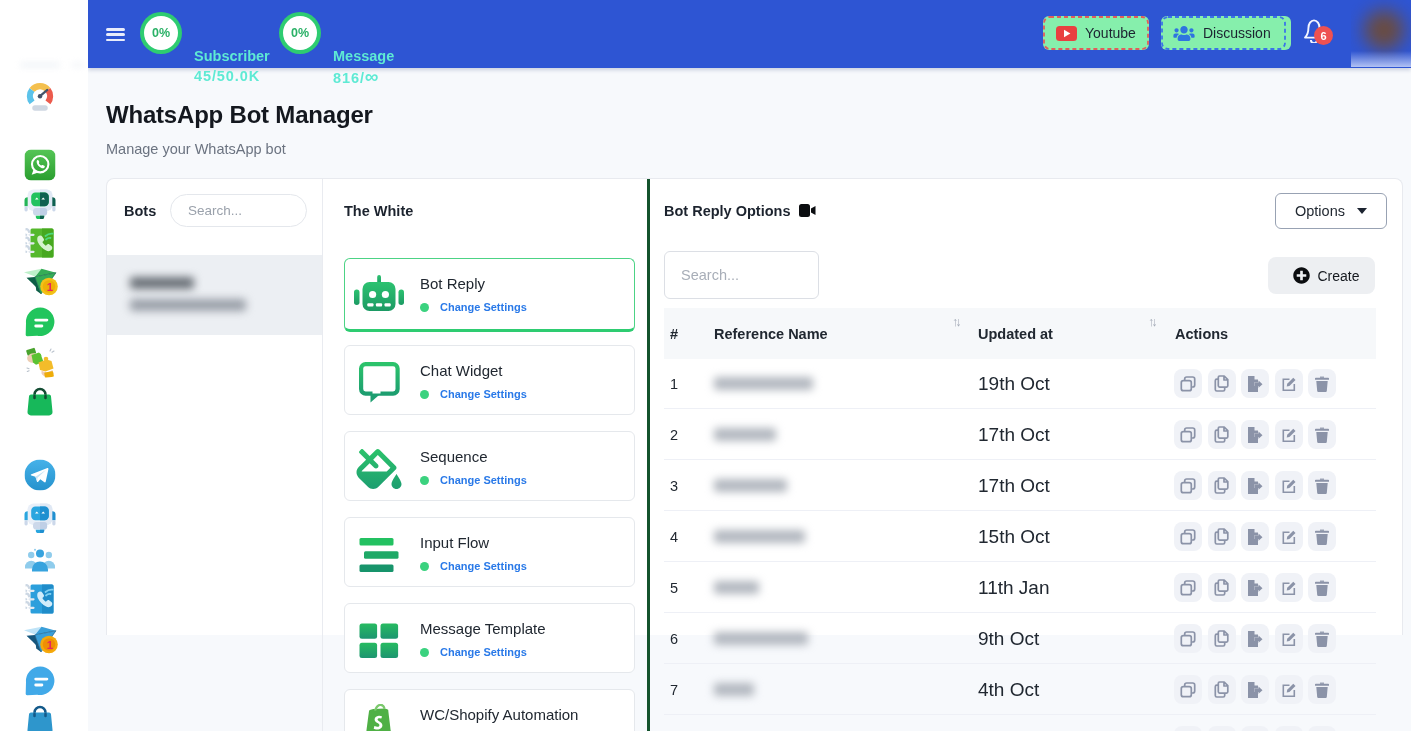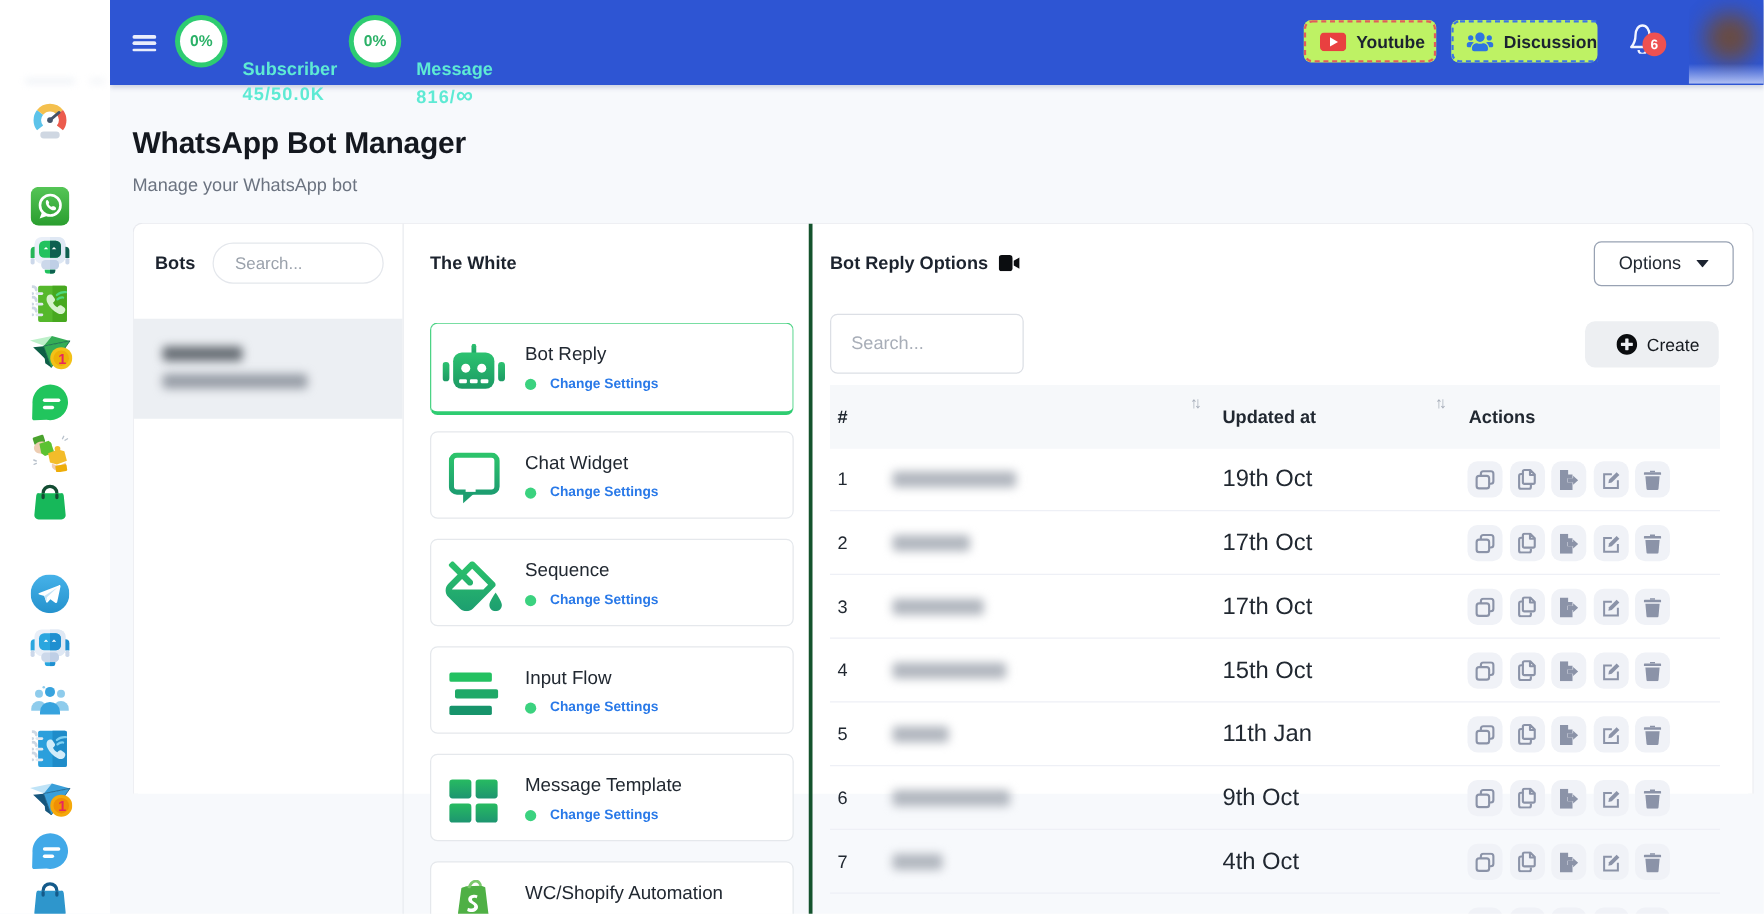--- a/index.html
+++ b/index.html
@@ -13,24 +13,24 @@
 #sstreak { position:absolute; left:20px; top:63px; width:40px; height:4px; background:#d3dce8; filter:blur(3px); border-radius:2px; opacity:0.4; }
 #sstreak2 { position:absolute; left:72px; top:63px; width:12px; height:4px; background:#dde3ec; filter:blur(3px); opacity:0.4; }
 
 
 #topbar { left:88px; top:0; width:1323px; height:68px; background:#2e55d3; z-index:4; box-shadow:0 2px 4px rgba(40,60,120,0.22); }
 .hamb { position:absolute; left:18px; top:28px; width:19px; }
 .hamb div { height:2.6px; background:#e9edfb; border-radius:2px; margin-bottom:2.8px; }
 .ring { position:absolute; width:42px; height:42px; border-radius:50%; background:#2ecc71; top:12px; }
 .ring .inner { position:absolute; left:4px; top:4px; width:34px; height:34px; border-radius:50%; background:#ffffff; display:flex; align-items:center; justify-content:center; font-size:12.5px; font-weight:bold; color:#2bb167; }
 .statlbl { position:absolute; top:15px; color:#5eead4; font-weight:bold; font-size:14.5px; line-height:19.5px; white-space:nowrap;margin-top:32px; }
-.tbtn { position:absolute; top:16px; height:34px; border-radius:6px; background:#bef264; display:flex; align-items:center; font-size:14px; font-weight:bold; color:#1c2330; }
+.tbtn { position:absolute; top:16px; height:34px; border-radius:6px; background:#86efac; display:flex; align-items:center; font-size:14px; font-weight:normal; color:#1c2330; }
 .dashrect { position:absolute; left:0; top:0; width:100%; height:100%; }
 #ytbtn { left:955px; width:106px; }
-#dcbtn { left:1073px; width:117px; }
+#dcbtn { left:1073px; width:130px; }
 
 #bellwrap { left:1215px; top:19px; }
 #bellbadge { left:1226px; top:26px; width:19px; height:19px; border-radius:50%; background:#ee5151; color:#fff; font-size:11px; font-weight:bold; display:flex; align-items:center; justify-content:center; }
 
 #avbox { left:1263px; top:0; width:60px; height:67px; overflow:hidden; }
 #avbox .av { position:absolute; left:13px; top:10px; width:40px; height:40px; border-radius:50%; background:#6f4b34; filter:blur(9px); opacity:0.92; }
 #avbox .fade { position:absolute; left:0; bottom:0; width:100%; height:16px; background:linear-gradient(to top, rgba(222,230,255,0.75), rgba(222,230,255,0)); }
 
 
 #h1 { left:106px; top:101px; font-size:24px; font-weight:bold; color:#14181f; letter-spacing:-0.2px; }
@@ -414,20 +414,21 @@
       </svg></div>
     <div class="pabs" id="optbtn">Options&nbsp;&nbsp;&nbsp;<svg width="10" height="6" viewBox="0 0 10 6">
         <path d="M0 0 L10 0 L5 6 Z" fill="#1c2330"></path>
       </svg></div>
     <div class="pabs" id="tsearch">Search...</div>
     <div class="pabs" id="crebtn"><svg width="17" height="17" viewBox="0 0 512 512" style="margin-right:7px;">
         <path fill="#0b0d10" d="M256 8C119 8 8 119 8 256s111 248 248 248 248-111 248-248S393 8 256 8zm144 276c0 6.6-5.4 12-12 12h-92v92c0 6.6-5.4 12-12 12h-56c-6.6 0-12-5.4-12-12v-92h-92c-6.6 0-12-5.4-12-12v-56c0-6.6 5.4-12 12-12h92v-92c0-6.6 5.4-12 12-12h56c6.6 0 12 5.4 12 12v92h92c6.6 0 12 5.4 12 12v56z"></path>
       </svg>Create</div>
     <div class="pabs" id="thead">
       <div class="th" style="left:6px;">#</div>
+      <div class="th" style="left:50px;">Reference Name</div>
       <div class="th" style="left:314px;">Updated at</div>
       <div class="th" style="left:511px;">Actions</div>
     </div>
     <div class="pabs sort" style="left:845px; top:136px;">↑↓</div>
     <div class="pabs sort" style="left:1041px; top:136px;">↑↓</div>
   <div class="trow" style="top:179px;">
       <div class="rnum">1</div>
       <div class="rblur" style="width:99px;"></div>
       <div class="rdate">19th Oct</div>
       <div class="actg">

